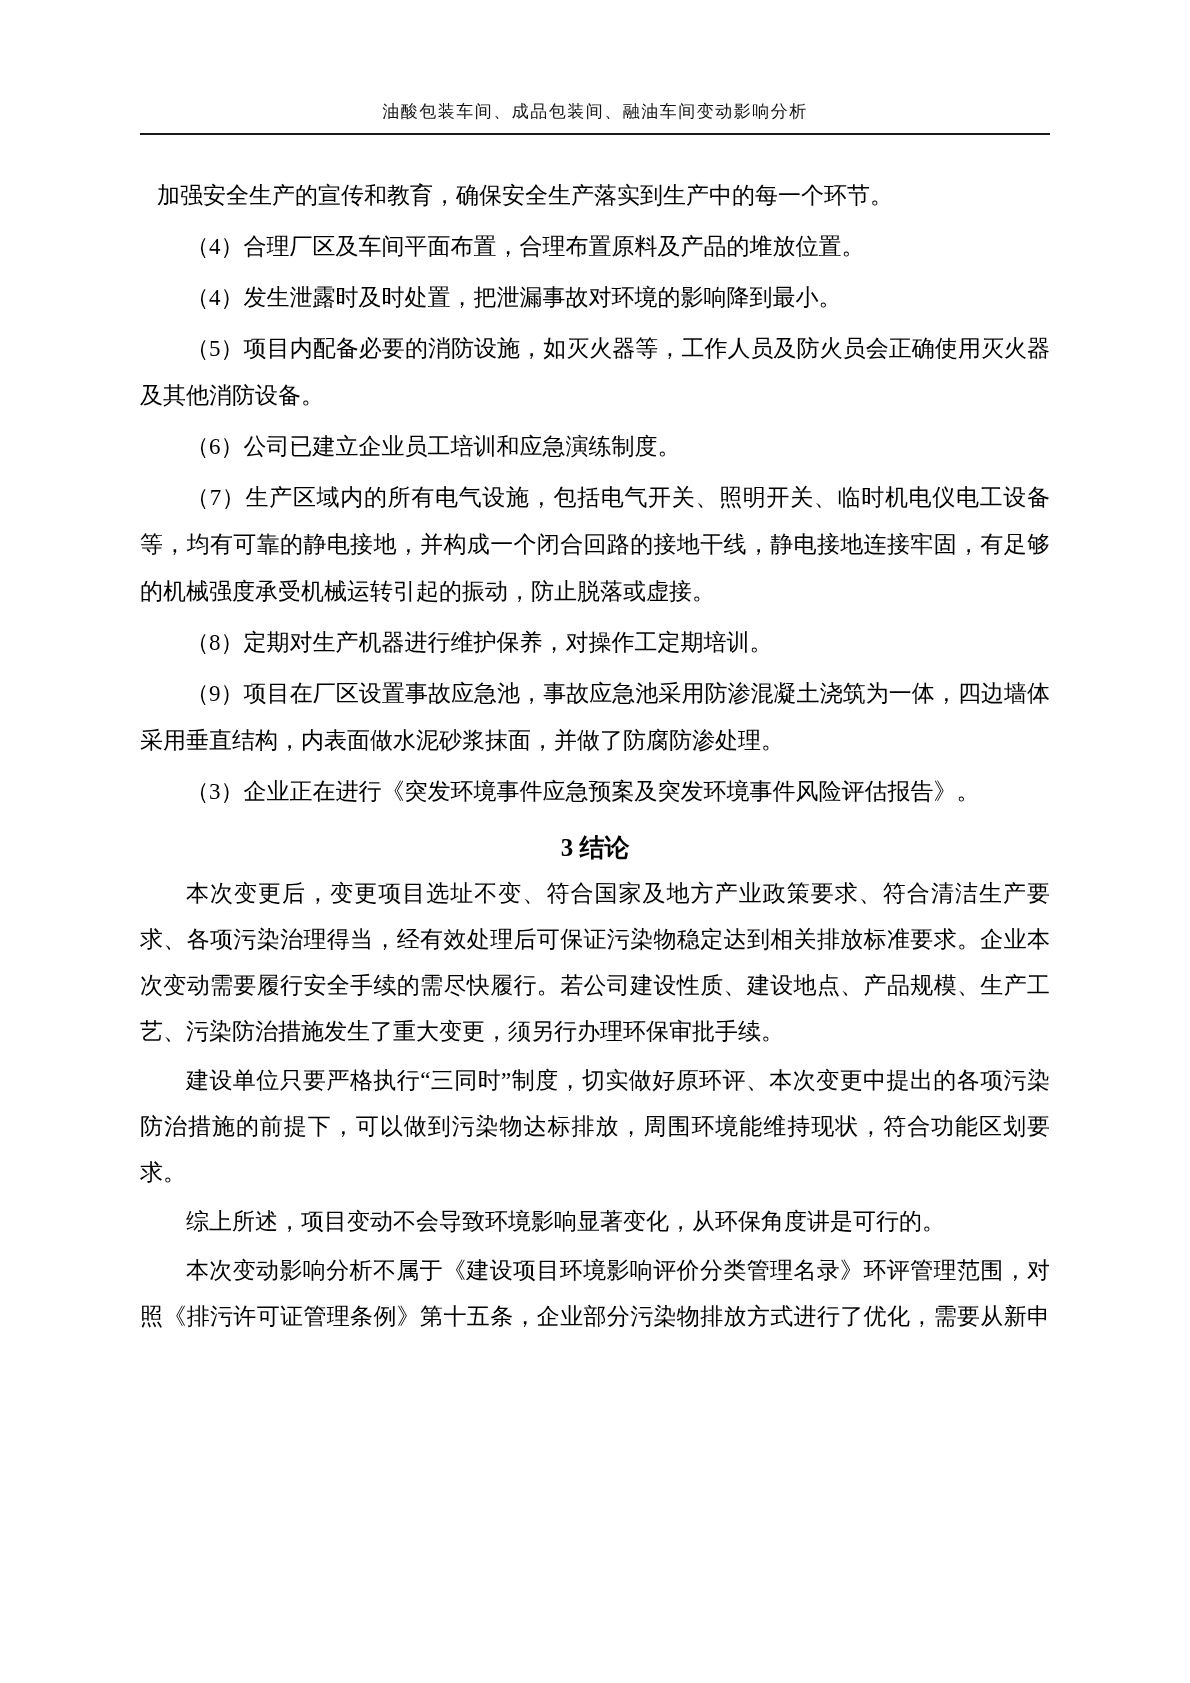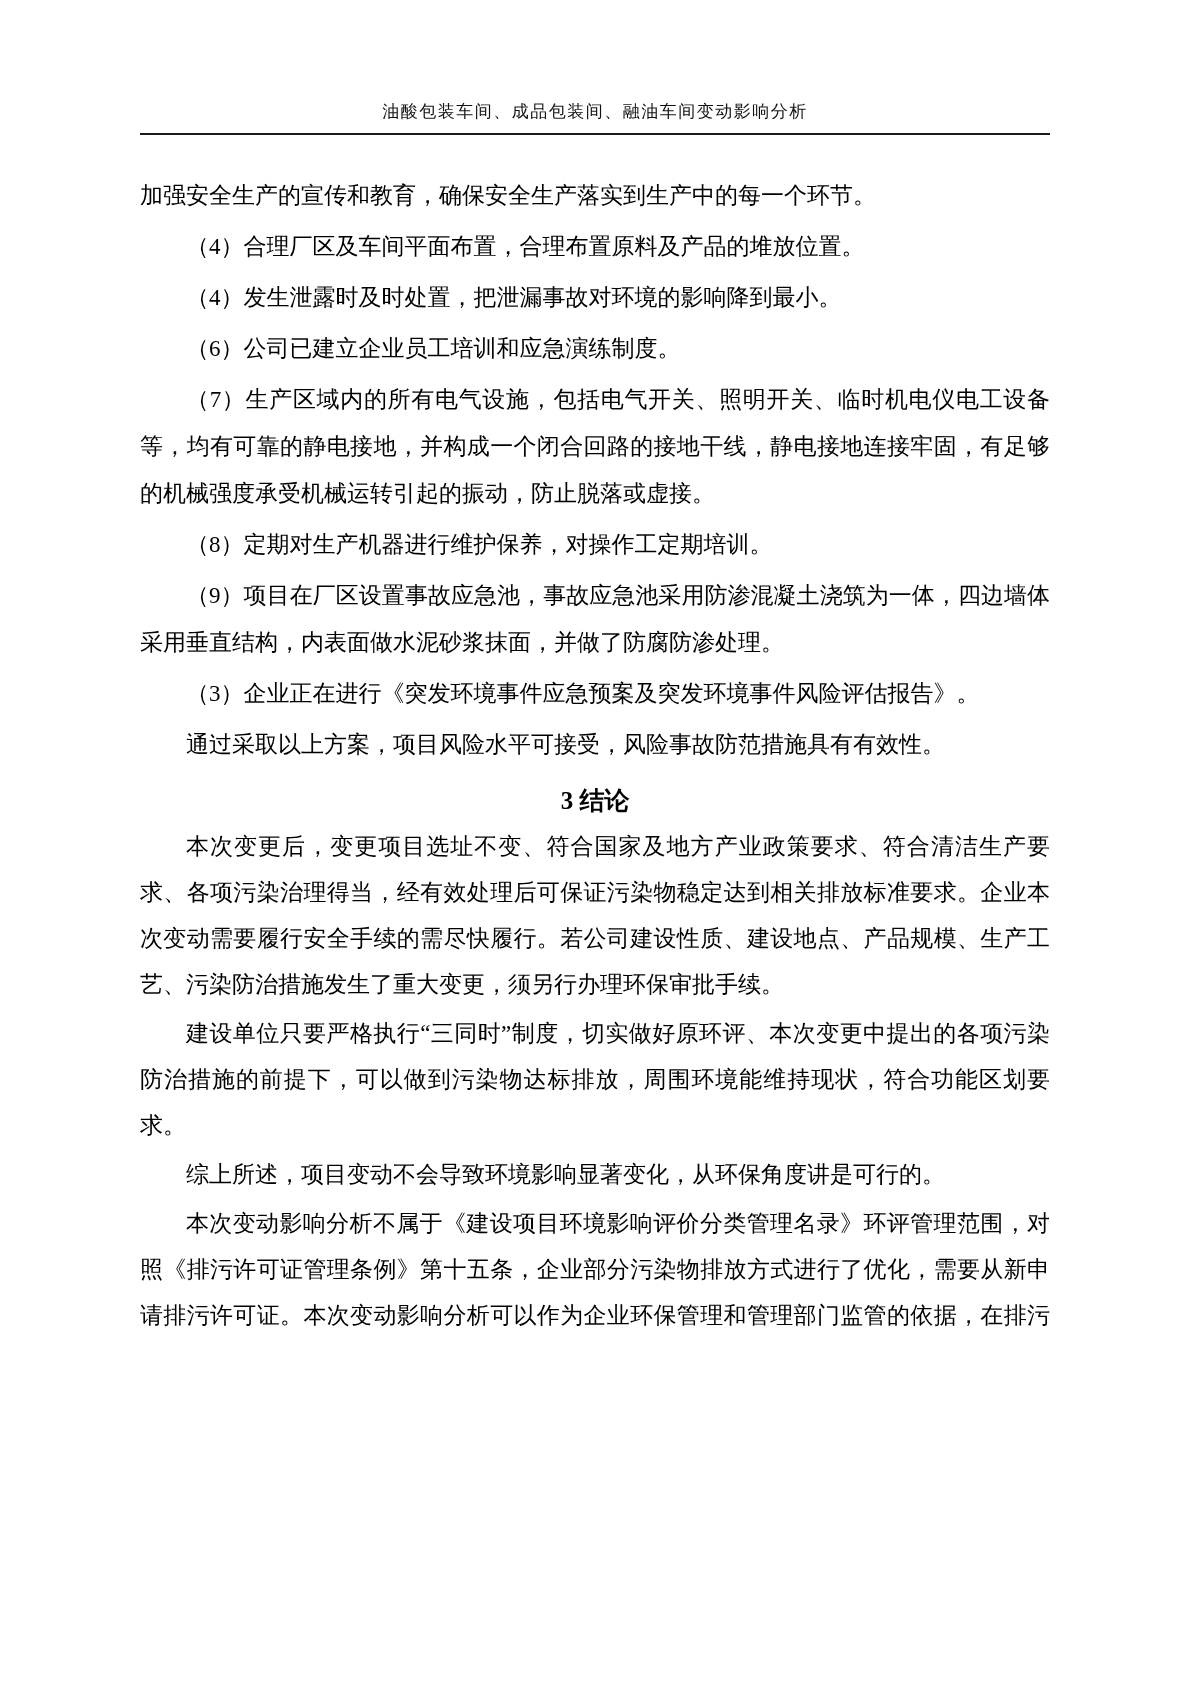--- a/index.html
+++ b/index.html
@@ -44,20 +44,21 @@
     text-align: justify;
     text-justify: inter-ideograph;
   }
   .doc-body p {
     margin: 0 0 4px 0;
     line-height: 47px;
     text-indent: 2em;
   }
   .doc-body p.no-indent {
     text-indent: 0;
+    margin-left: 17px;
   }
   .section-heading {
     font-size: 25px;
     font-weight: 700;
     line-height: 47px;
     margin: 9px 0 0 0;
     text-align: center;
     text-indent: 0;
   }
   .sec2 p {
@@ -83,26 +84,26 @@
     <div class="header-title">油酸包装车间、成品包装间、融油车间变动影响分析</div>
     <div class="header-rule"></div>
   </div>
 
   <div class="doc-body">
 
     <div class="sec1">
       <p class="no-indent">加强安全生产的宣传和教育，确保安全生产落实到生产中的每一个环节。</p>
       <p>（4）合理厂区及车间平面布置，合理布置原料及产品的堆放位置。</p>
       <p>（4）发生泄露时及时处置，把泄漏事故对环境的影响降到最小。</p>
+      <p>（5）项目内配备必要的消防设施，如灭火器等，工作人员及防火员会正确使用灭火器及其他消防设备。</p>
       <p>（6）公司已建立企业员工培训和应急演练制度。</p>
       <p>（7）生产区域内的所有电气设施，包括电气开关、照明开关、临时机电仪电工设备等，均有可靠的静电接地，并构成一个闭合回路的接地干线，静电接地连接牢固，有足够的机械强度承受机械运转引起的振动，防止脱落或虚接。</p>
       <p>（8）定期对生产机器进行维护保养，对操作工定期培训。</p>
       <p>（9）项目在厂区设置事故应急池，事故应急池采用防渗混凝土浇筑为一体，四边墙体采用垂直结构，内表面做水泥砂浆抹面，并做了防腐防渗处理。</p>
       <p>（3）企业正在进行《突发环境事件应急预案及突发环境事件风险评估报告》。</p>
-      <p>通过采取以上方案，项目风险水平可接受，风险事故防范措施具有有效性。</p>
     </div>
 
     <h2 class="section-heading">3 结论</h2>
 
     <div class="sec2">
       <p>本次变更后，变更项目选址不变、符合国家及地方产业政策要求、符合清洁生产要求、各项污染治理得当，经有效处理后可保证污染物稳定达到相关排放标准要求。企业本次变动需要履行安全手续的需尽快履行。若公司建设性质、建设地点、产品规模、生产工艺、污染防治措施发生了重大变更，须另行办理环保审批手续。</p>
       <p>建设单位只要严格执行“三同时”制度，切实做好原环评、本次变更中提出的各项污染防治措施的前提下，可以做到污染物达标排放，周围环境能维持现状，符合功能区划要求。</p>
       <p>综上所述，项目变动不会导致环境影响显著变化，从环保角度讲是可行的。</p>
       <p>本次变动影响分析不属于《建设项目环境影响评价分类管理名录》环评管理范围，对照《排污许可证管理条例》第十五条，企业部分污染物排放方式进行了优化，需要从新申请排污许可证。本次变动影响分析可以作为企业环保管理和管理部门监管的依据，在排污许可证变更。</p>
     </div>

